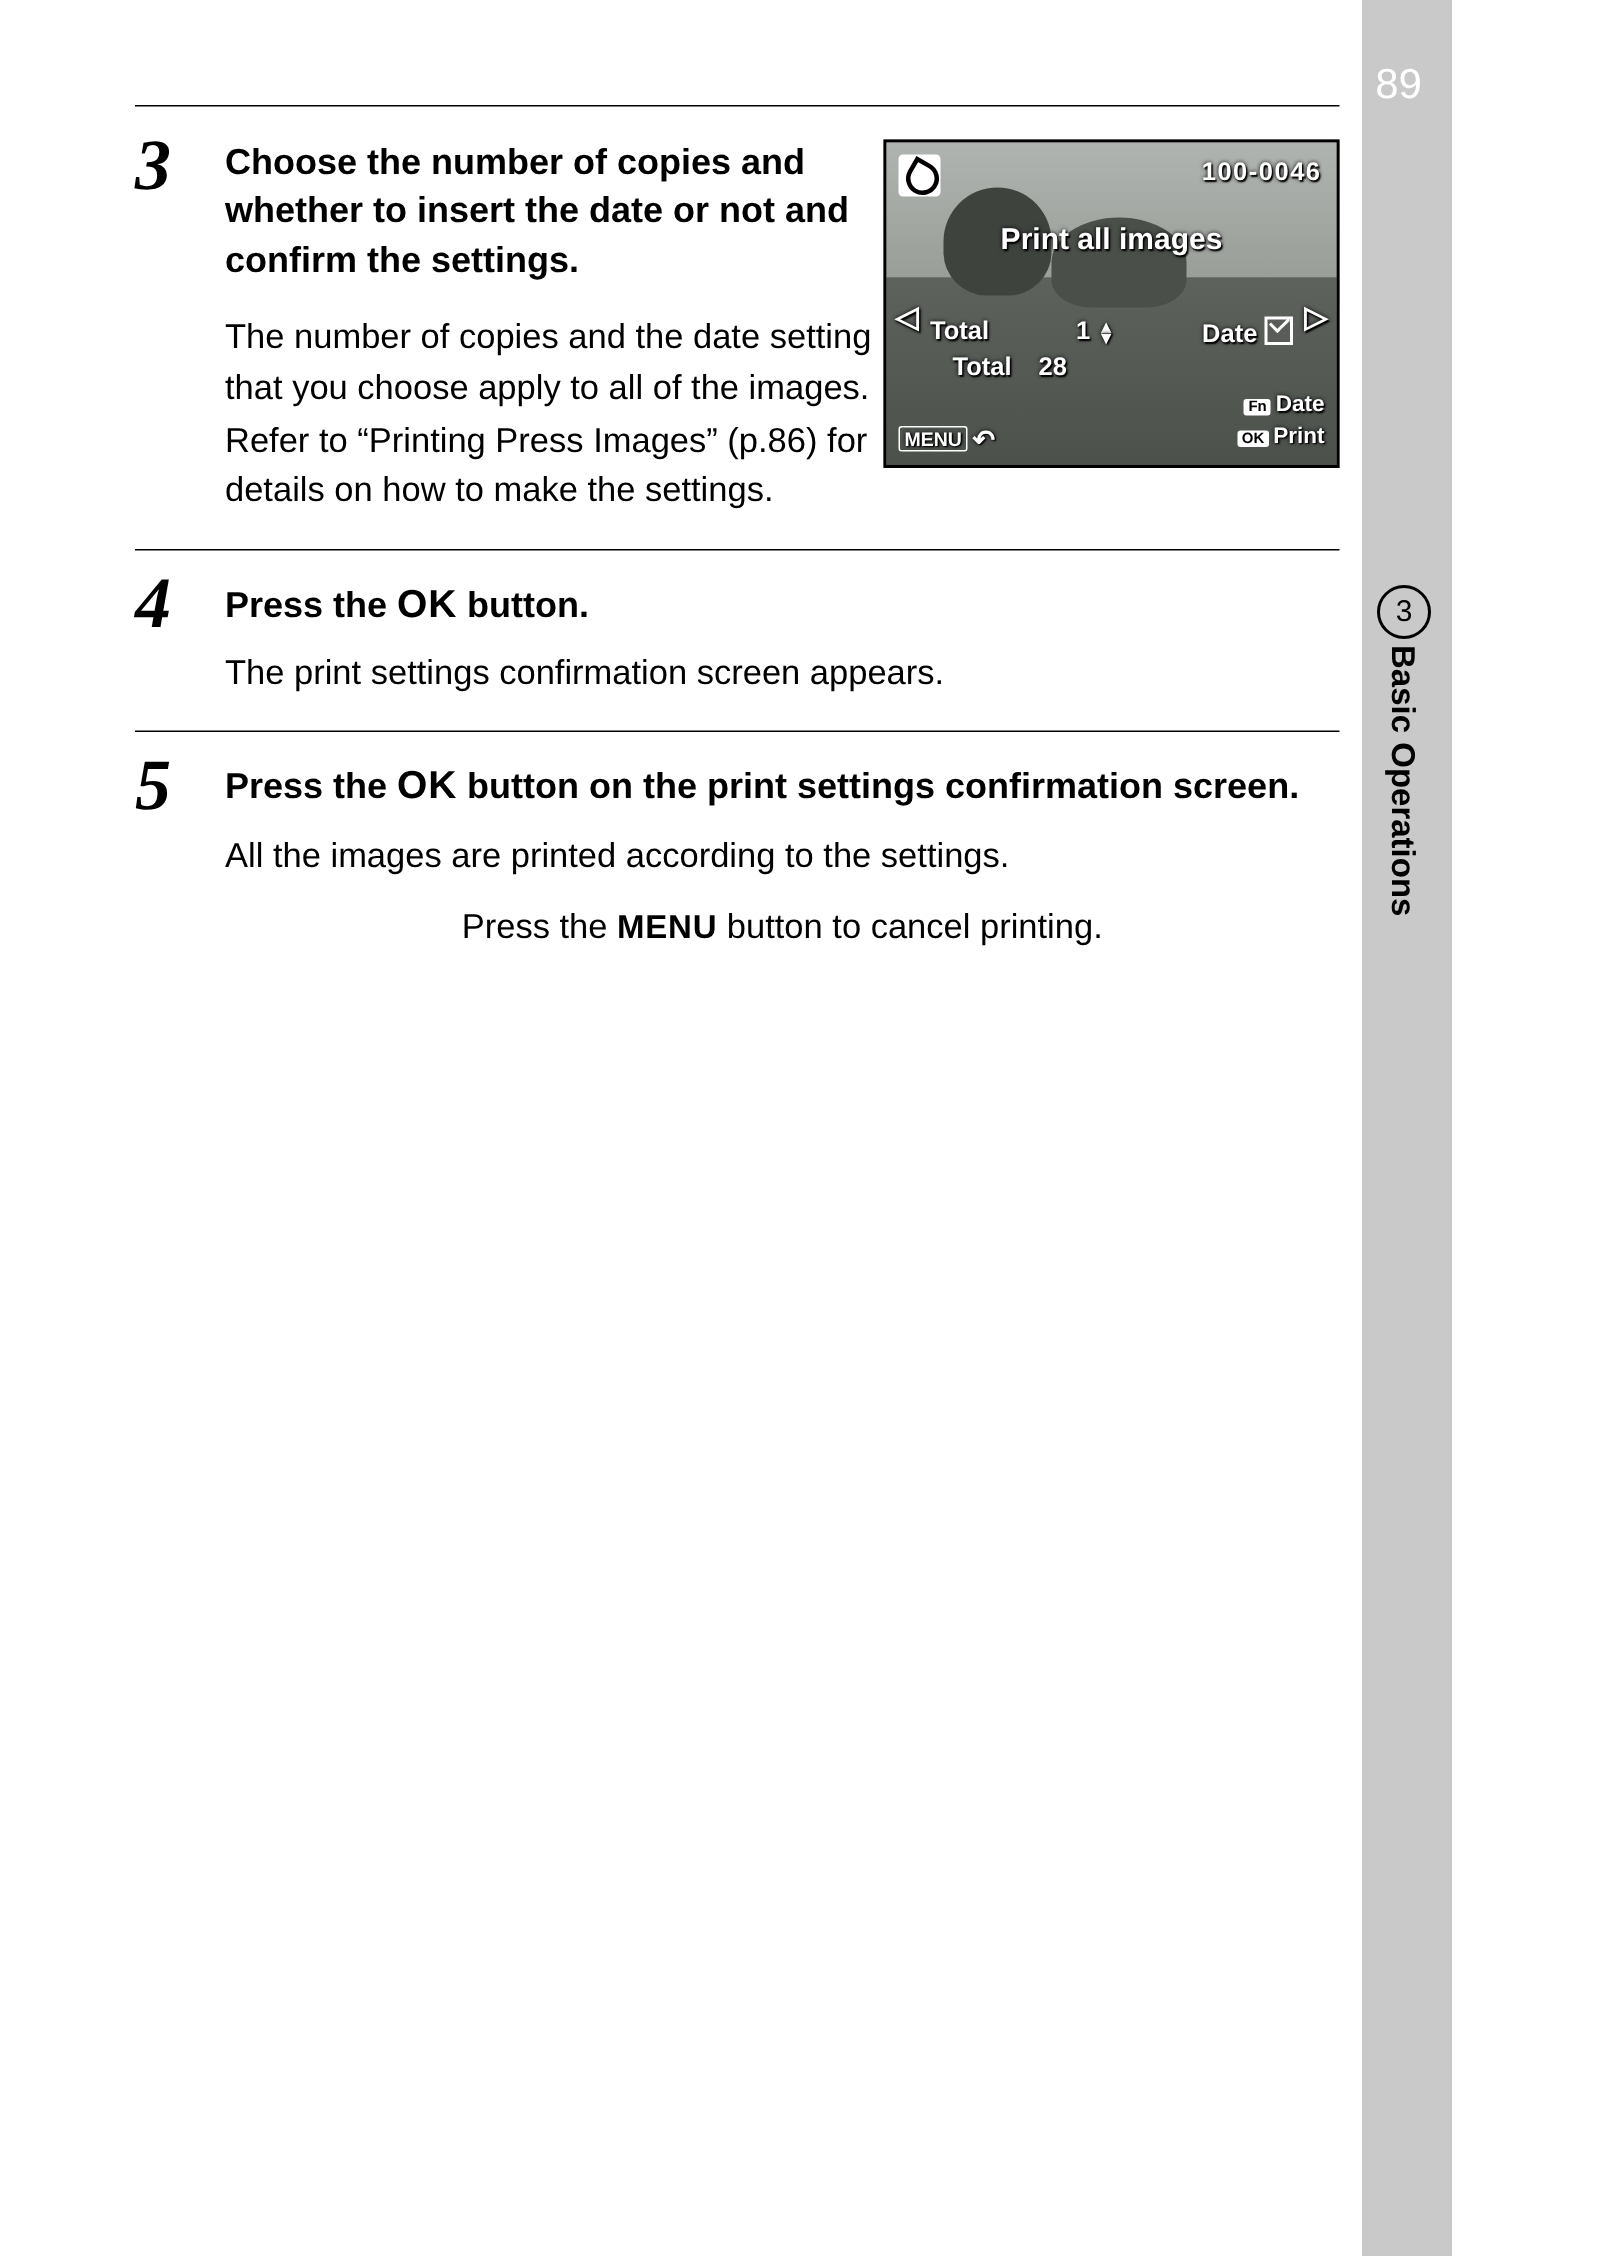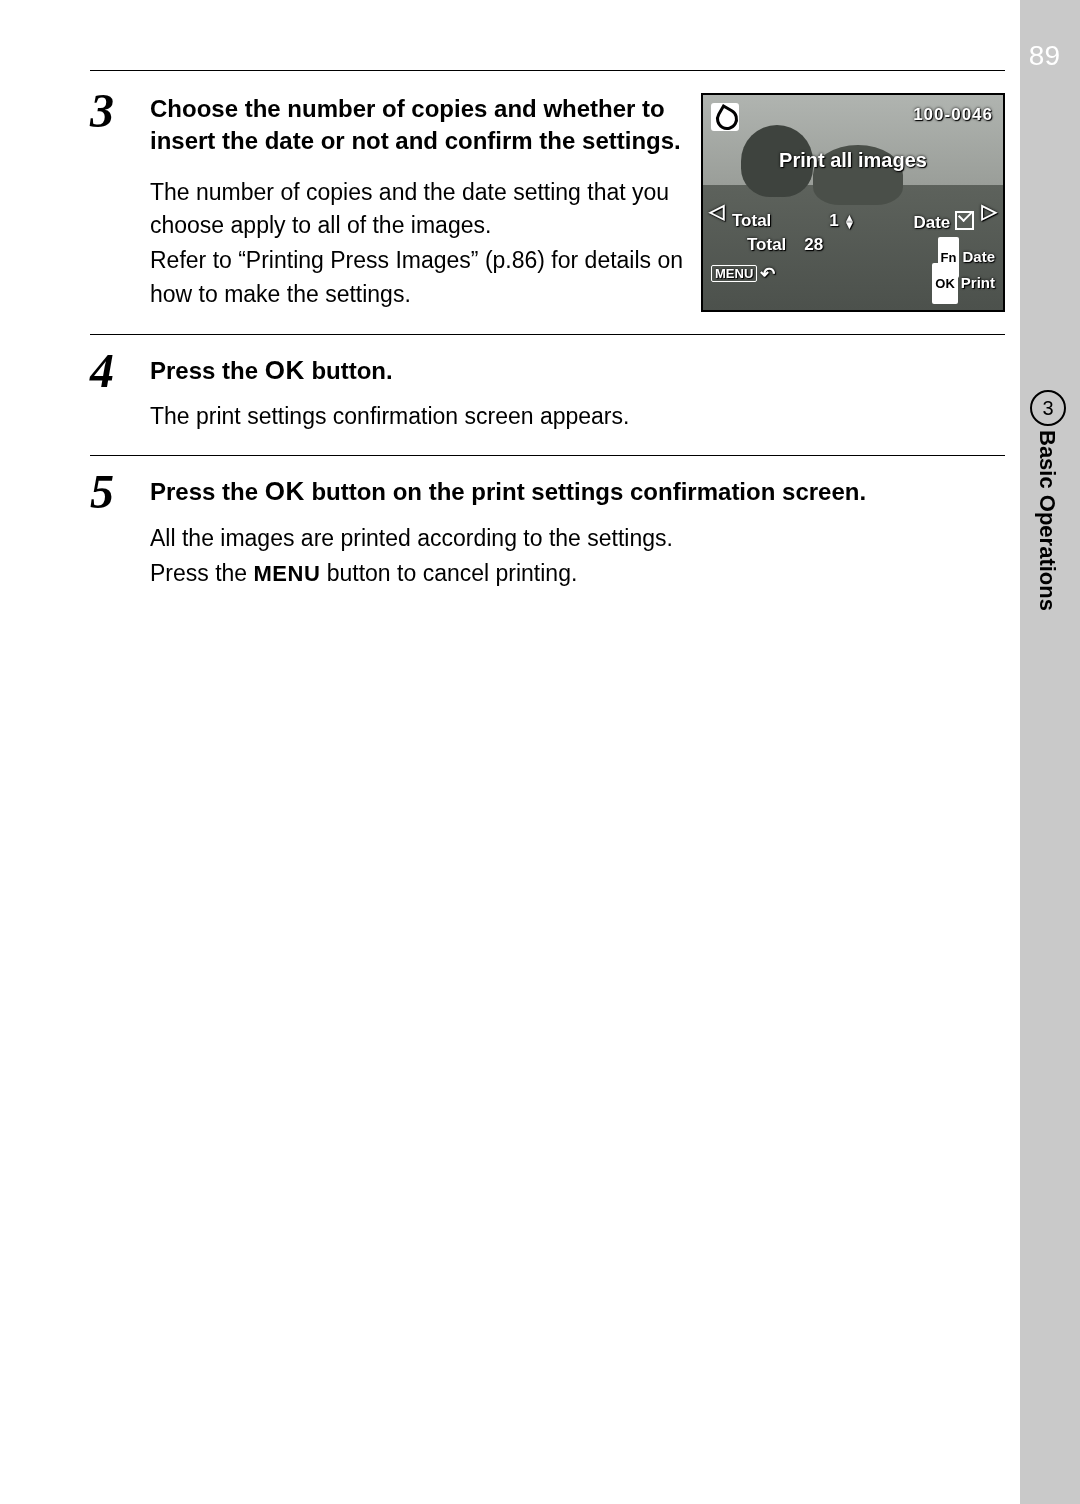--- a/index.html
+++ b/index.html
@@ -1,16 +1,16 @@
 <!DOCTYPE html>
 <html><head>
 <meta charset="utf-8">
 <style>
   html,body{margin:0;padding:0;background:#fff;font-family:Arial,Helvetica,sans-serif;color:#000;}
-  .page{width:1080px;height:1504px;position:relative;box-sizing:border-box;}
+  .page{width:968px;height:1504px;position:relative;box-sizing:border-box;}
   .side-tab{position:absolute;right:0;top:0;width:60px;height:100%;background:#c9c9c9;}
   .page-num{position:absolute;top:40px;right:20px;font-size:28px;color:#fff;}
   .chapter-badge{position:absolute;top:390px;right:14px;width:32px;height:32px;border:2px solid #000;border-radius:50%;text-align:center;line-height:32px;font-size:20px;background:#c9c9c9;}
   .chapter-label{position:absolute;top:430px;right:20px;writing-mode:vertical-rl;text-orientation:mixed;font-size:22px;font-weight:bold;color:#000;}
   .content{position:absolute;left:90px;right:75px;top:70px;}
   .topline{border-top:1px solid #000;margin-bottom:18px;}
   .step{display:flex;align-items:flex-start;margin-bottom:8px;}
   .stepnum{flex:0 0 60px;font-family:Georgia,'Times New Roman',serif;font-style:italic;font-weight:bold;font-size:48px;line-height:0.9;color:#000;}
   .stepbody{flex:1;padding-top:4px;}
   .step-head-row{display:flex;align-items:flex-start;gap:6px;}
@@ -34,21 +34,21 @@
   .lcd .banner{position:absolute;left:0;right:0;top:54px;text-align:center;font-size:20px;}
   .lcd .arrowL{position:absolute;left:6px;top:104px;font-size:20px;}
   .lcd .arrowR{position:absolute;right:6px;top:104px;font-size:20px;}
   .lcd .row1{position:absolute;left:0;right:0;top:116px;display:flex;justify-content:space-around;font-size:17px;}
   .lcd .row1 .spin{display:inline-flex;flex-direction:column;align-items:center;line-height:0.55;font-size:12px;vertical-align:middle;}
   .lcd .row2{position:absolute;left:0;right:0;top:140px;display:flex;gap:18px;padding-left:44px;font-size:17px;}
   .lcd .checkbox{display:inline-block;width:15px;height:15px;border:2px solid #fff;position:relative;vertical-align:-2px;}
   .lcd .checkbox::after{content:"";position:absolute;left:2px;top:-2px;width:10px;height:6px;border-left:2px solid #fff;border-bottom:2px solid #fff;transform:rotate(-45deg);}
   .lcd .fnrow{position:absolute;right:8px;bottom:32px;font-size:15px;}
   .lcd .brow{position:absolute;left:8px;right:8px;bottom:6px;display:flex;justify-content:space-between;font-size:15px;}
-  .btn-chip{display:inline-block;background:#fff;color:#000;border-radius:2px;padding:13px 3px;font-weight:bold;text-shadow:none;font-size:13px;margin-right:3px;}
+  .btn-chip{display:inline-block;background:#fff;color:#000;border-radius:2px;padding:0 3px;font-weight:bold;text-shadow:none;font-size:10px;margin-right:3px;}
   .menu-chip{display:inline-block;border:1.5px solid #fff;border-radius:2px;padding:0 3px;font-weight:bold;font-size:13px;margin-right:3px;}
   .ret-arrow{display:inline-block;font-size:18px;vertical-align:-2px;}
 </style>
 </head>
 <body>
 
 <div class="page">
 
   <div class="side-tab">
     <div class="page-num">89</div>
@@ -128,20 +128,20 @@
 
     <hr class="sep">
 
     <div class="step">
       <div class="stepnum">5</div>
       <div class="stepbody">
         <div class="bold">
           <span>Press the </span><span class="ok-glyph">OK</span><span> button on the print settings confirmation screen.</span>
         </div>
         <div class="para" style="margin-top:12px;">All the images are printed according to the settings.</div>
-        <div class="para" style="margin-top:2px;">
+        <div class="para" style="margin-top:14px;text-align:center;">
           <span>Press the </span><span class="menu-glyph">MENU</span><span> button to cancel printing.</span>
         </div>
       </div>
     </div>
 
   </div>
 </div>
 
 </body></html>

